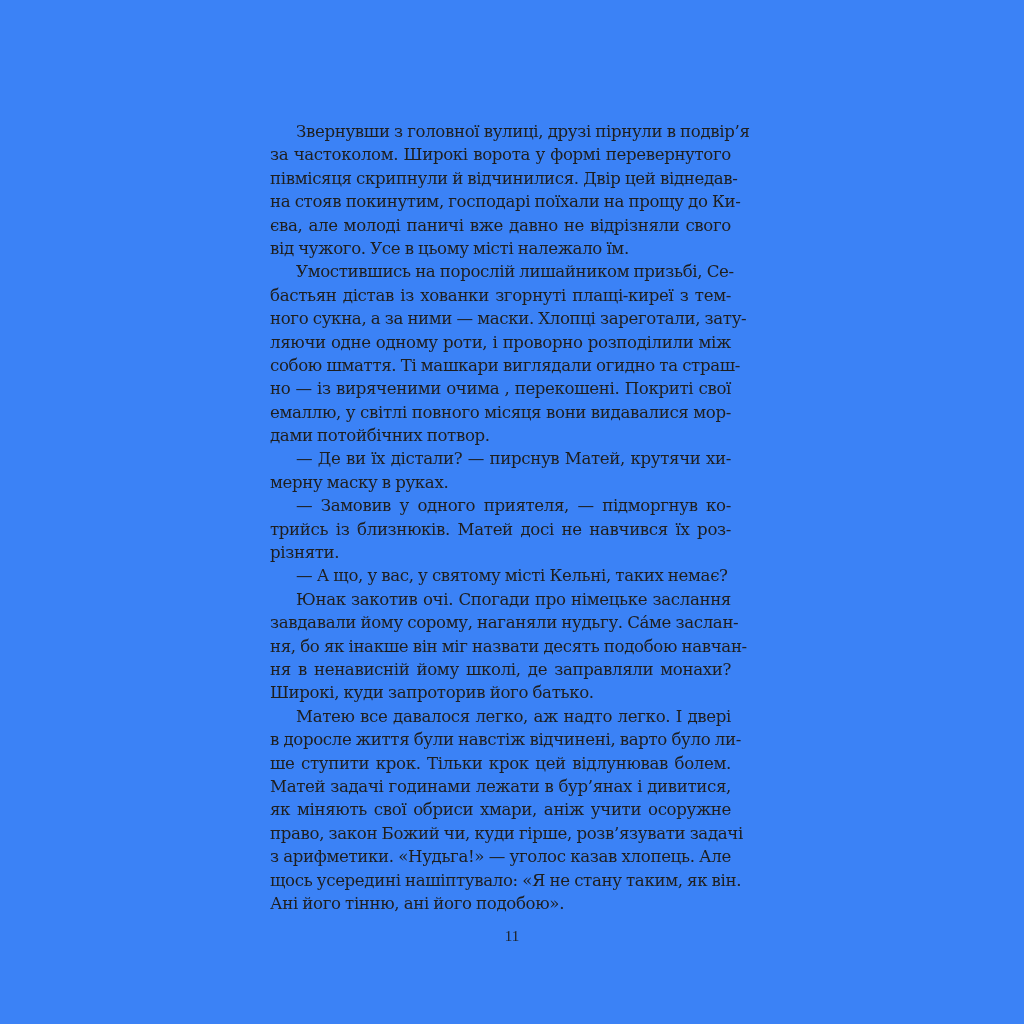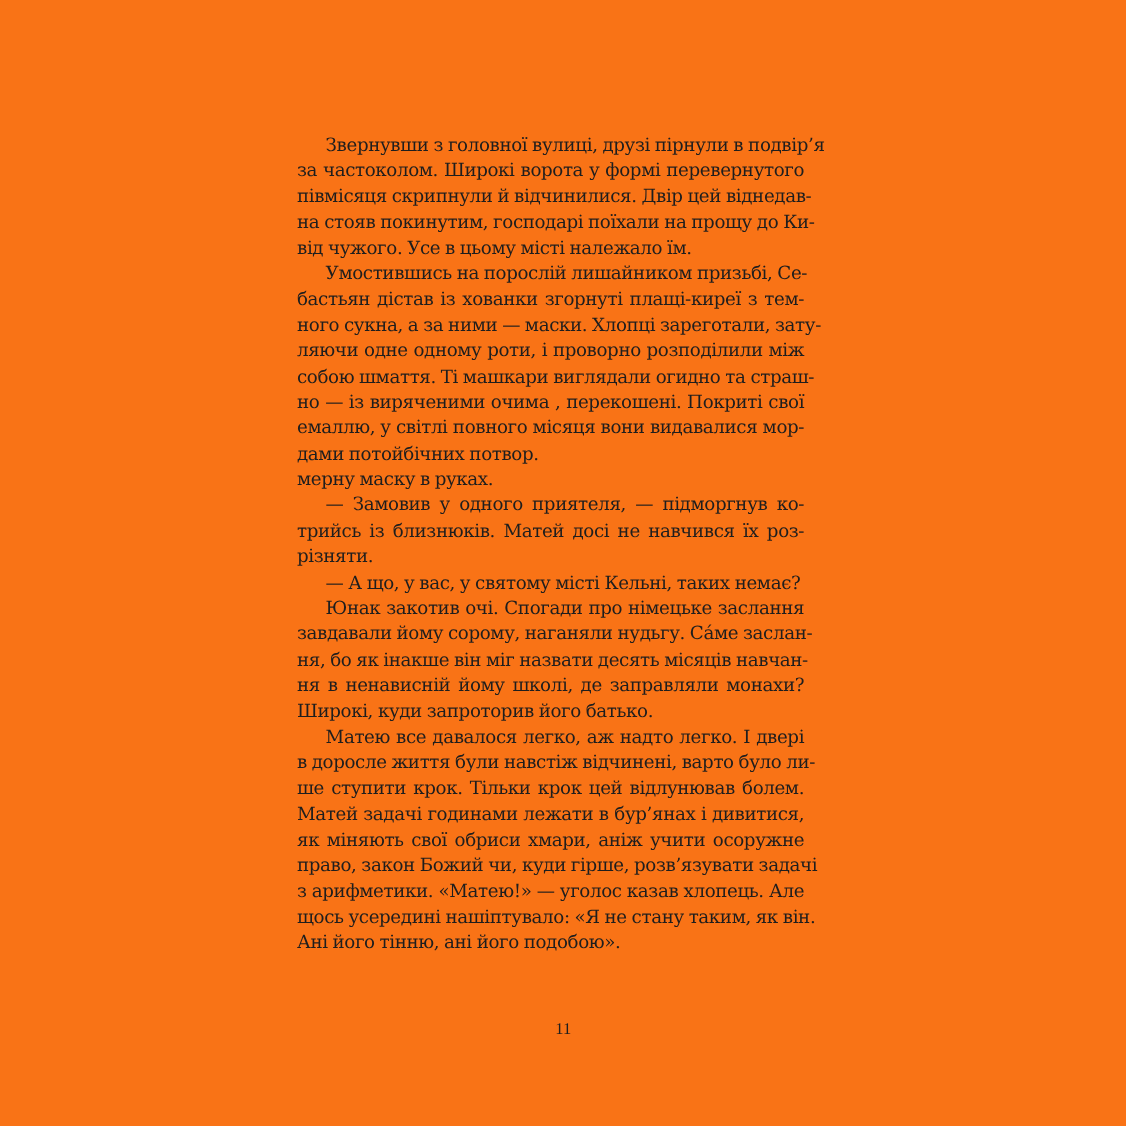--- a/index.html
+++ b/index.html
@@ -12,21 +12,21 @@
       height: 1024px;
       position: relative;
       overflow: hidden;
     }
     .page {
       position: absolute;
       left: 0;
       top: 0;
       width: 1024px;
       height: 1024px;
-      background: #f97316;
+      background: #3b82f6;
     }
     .text-block {
       position: absolute;
       left: 270px;
       top: 120px;
       width: 461px;
       color: #1e1e1e;
       font-family: "DejaVu Serif", "Liberation Serif", serif;
       font-size: 16.6px;
       line-height: 23.4px;
@@ -62,64 +62,66 @@
 <body>
 
 <div class="page">
   <div class="text-block">
 
     <div>
       <span class="line indent">Звернувши з головної вулиці, друзі пірнули в подвір’я</span>
       <span class="line">за частоколом. Широкі ворота у формі перевернутого</span>
       <span class="line">півмісяця скрипнули й відчинилися. Двір цей віднедав-</span>
       <span class="line">на стояв покинутим, господарі поїхали на прощу до Ки-</span>
+      <span class="line">єва, але молоді паничі вже давно не відрізняли свого</span>
       <span class="line last">від чужого. Усе в цьому місті належало їм.</span>
     </div>
 
     <div>
       <span class="line indent">Умостившись на порослій лишайником призьбі, Се-</span>
       <span class="line">бастьян дістав із хованки згорнуті плащі-киреї з тем-</span>
       <span class="line">ного сукна, а за ними — маски. Хлопці зареготали, зату-</span>
       <span class="line">ляючи одне одному роти, і проворно розподілили між</span>
       <span class="line">собою шмаття. Ті машкари виглядали огидно та страш-</span>
       <span class="line">но — із виряченими очима , перекошені. Покриті свої</span>
       <span class="line">емаллю, у світлі повного місяця вони видавалися мор-</span>
       <span class="line last">дами потойбічних потвор.</span>
     </div>
 
     <div>
+      <span class="line indent">— Де ви їх дістали? — пирснув Матей, крутячи хи-</span>
       <span class="line last">мерну маску в руках.</span>
     </div>
 
     <div>
       <span class="line indent">— Замовив у одного приятеля, — підморгнув ко-</span>
       <span class="line">трийсь із близнюків. Матей досі не навчився їх роз-</span>
       <span class="line last">різняти.</span>
     </div>
 
     <div>
       <span class="line indent last">— А що, у вас, у святому місті Кельні, таких немає?</span>
     </div>
 
     <div>
       <span class="line indent">Юнак закотив очі. Спогади про німецьке заслання</span>
       <span class="line">завдавали йому сорому, наганяли нудьгу. Са́ме заслан-</span>
-      <span class="line">ня, бо як інакше він міг назвати десять місяців навчан-</span>
+      <span class="line">ня, бо як інакше він міг назвати десять подобою навчан-</span>
       <span class="line">ня в ненависній йому школі, де заправляли монахи?</span>
       <span class="line last">Широкі, куди запроторив його батько.</span>
     </div>
 
     <div>
       <span class="line indent">Матею все давалося легко, аж надто легко. І двері</span>
       <span class="line">в доросле життя були навстіж відчинені, варто було ли-</span>
       <span class="line">ше ступити крок. Тільки крок цей відлунював болем.</span>
       <span class="line">Матей задачі годинами лежати в бур’янах і дивитися,</span>
       <span class="line">як міняють свої обриси хмари, аніж учити осоружне</span>
       <span class="line">право, закон Божий чи, куди гірше, розв’язувати задачі</span>
-      <span class="line">з арифметики. «Матею!» — уголос казав хлопець. Але</span>
+      <span class="line">з арифметики. «Нудьга!» — уголос казав хлопець. Але</span>
       <span class="line">щось усередині нашіптувало: «Я не стану таким, як він.</span>
       <span class="line last">Ані його тінню, ані його подобою».</span>
     </div>
 
   </div>
 
   <div class="page-number">11</div>
 </div>
 
 </body></html>

